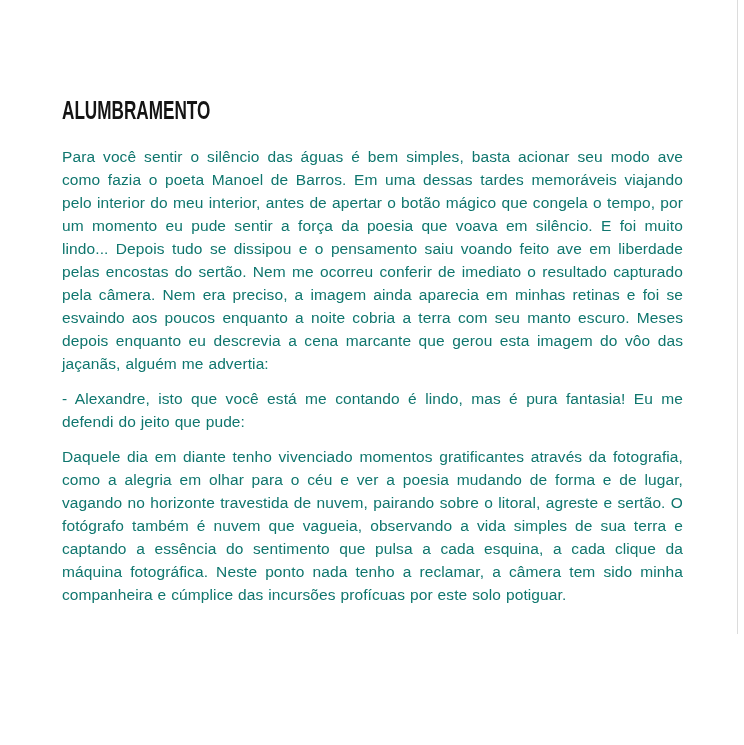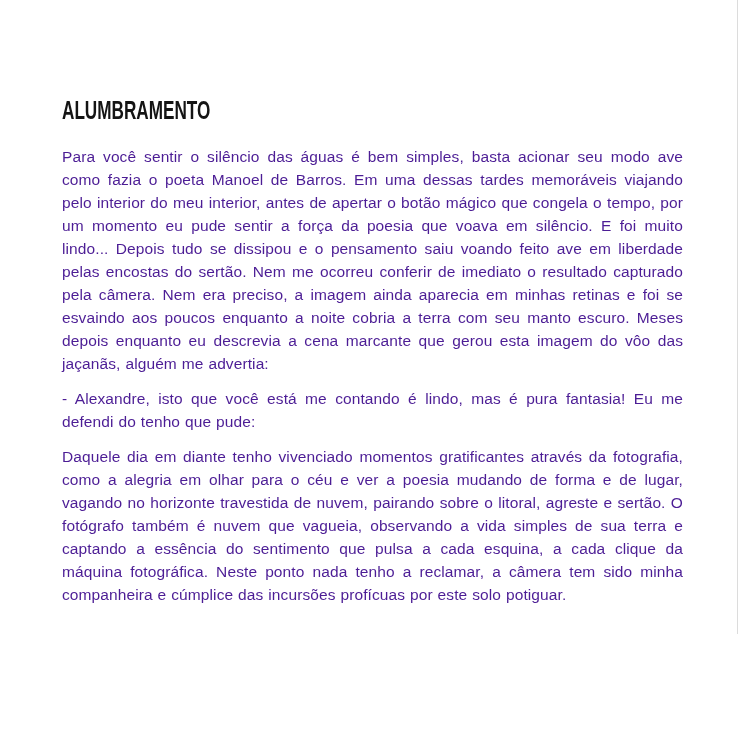--- a/index.html
+++ b/index.html
@@ -38,21 +38,21 @@
     color: #141414;
     letter-spacing: 0px;
     transform: scaleX(0.66);
     transform-origin: left center;
     white-space: nowrap;
   }
   p.body-paragraph {
     margin: 0 0 12px 0;
     font-size: 15.5px;
     line-height: 23px;
-    color: #4c1d95;
+    color: #0f766e;
     text-align: justify;
     letter-spacing: 0.1px;
     word-spacing: 0.5px;
   }
   .footer {
     position: absolute;
     top: 696px;
     left: 62px;
     right: 44px;
     text-align: right;
@@ -74,21 +74,21 @@
 
 <div class="page">
 
   <div class="edge-line"></div>
 
   <main class="content">
     <h1 class="chapter-heading">ALUMBRAMENTO</h1>
 
     <p class="body-paragraph">Para você sentir o silêncio das águas é bem simples, basta acionar seu modo ave como fazia o poeta Manoel de Barros. Em uma dessas tardes memoráveis viajando pelo interior do meu interior, antes de apertar o botão mágico que congela o tempo, por um momento eu pude sentir a força da poesia que voava em silêncio. E foi muito lindo... Depois tudo se dissipou e o pensamento saiu voando feito ave em liberdade pelas encostas do sertão. Nem me ocorreu conferir de imediato o resultado capturado pela câmera. Nem era preciso, a imagem ainda aparecia em minhas retinas e foi se esvaindo aos poucos enquanto a noite cobria a terra com seu manto escuro. Meses depois enquanto eu descrevia a cena marcante que gerou esta imagem do vôo das jaçanãs, alguém me advertia:</p>
 
-    <p class="body-paragraph">- Alexandre, isto que você está me contando é lindo, mas é pura fantasia! Eu me defendi do tenho que pude:</p>
+    <p class="body-paragraph">- Alexandre, isto que você está me contando é lindo, mas é pura fantasia! Eu me defendi do jeito que pude:</p>
 
 
     <p class="body-paragraph">Daquele dia em diante tenho vivenciado momentos gratificantes através da fotografia, como a alegria em olhar para o céu e ver a poesia mudando de forma e de lugar, vagando no horizonte travestida de nuvem, pairando sobre o litoral, agreste e sertão. O fotógrafo também é nuvem que vagueia, observando a vida simples de sua terra e captando a essência do sentimento que pulsa a cada esquina, a cada clique da máquina fotográfica. Neste ponto nada tenho a reclamar, a câmera tem sido minha companheira e cúmplice das incursões profícuas por este solo potiguar.</p>
   </main>
 
   <footer class="footer">
     <span>Rio Grande do Norte - Estado de Poesia</span>
     <span class="pagenum">7</span>
   </footer>
 

